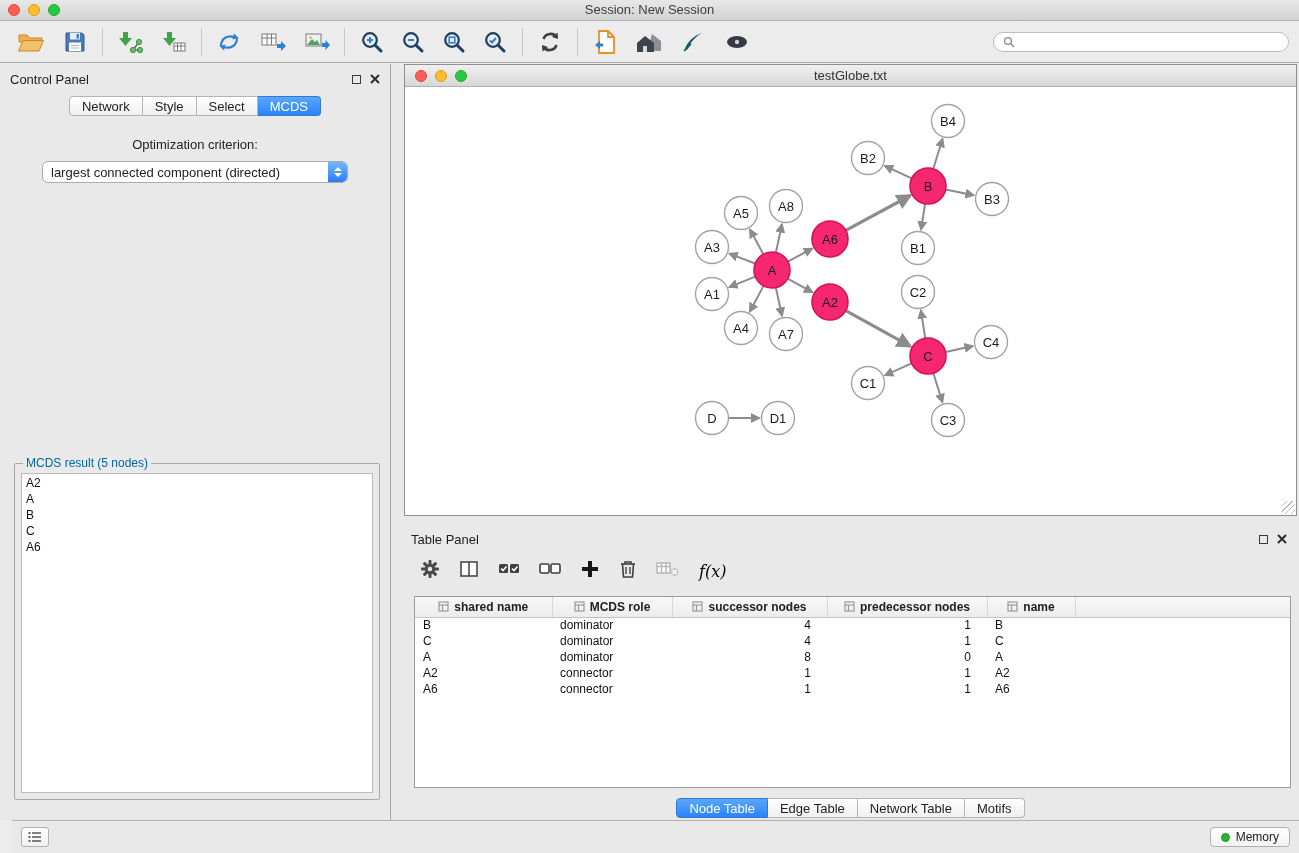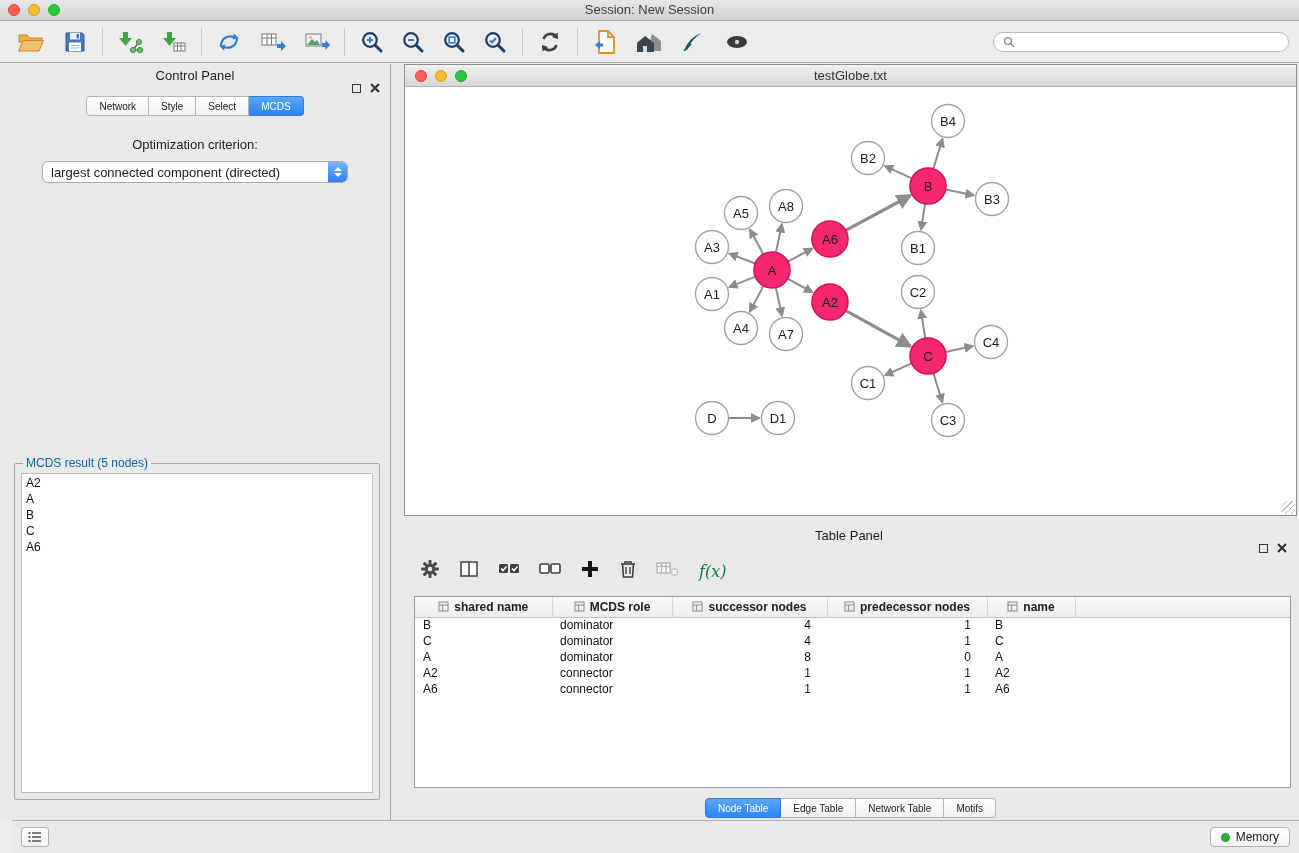--- a/index.html
+++ b/index.html
@@ -24,26 +24,26 @@
   .search { margin-left:auto; width:296px; height:20px; border:1px solid #bdbdbd; border-radius:11px;
     background:#fff; display:flex; align-items:center; padding:0 9px; gap:5px; }
   .search input { border:none; outline:none; flex:1; font-size:12px; background:transparent; font-family:"Liberation Sans",sans-serif; }
 
   
   .main { position:absolute; left:0; top:64px; right:0; bottom:33px; }
 
   
   .control-panel { position:absolute; left:0; top:0; width:391px; height:100%;
     background:#e9e9e9; border-right:1px solid #a9a9a9; }
-  .panel-header { height:26px; display:flex; align-items:center; padding:4px 10px 0 10px; font-size:13px; color:#1d1d1d;flex-direction:column; }
+  .panel-header { height:26px; display:flex; align-items:center; padding:4px 10px 0 10px; font-size:13px; color:#1d1d1d; }
   .win-btns { margin-left:auto; display:flex; align-items:center; gap:9px; }
   .float-icon { width:9px; height:9px; border:1.5px solid #3a3a3a; display:inline-block; }
   .seg { display:flex; justify-content:center; margin-top:6px; }
   .tab { background:linear-gradient(#ffffff,#f0f0f0); border:1px solid #b4b4b4; border-left-width:0;
-    padding:0 12px; font-size:10px; height:20px; line-height:19px; color:#222; }
+    padding:0 12px; font-size:13px; height:20px; line-height:19px; color:#222; }
   .tab:first-child { border-left-width:1px; border-radius:4px 0 0 4px; }
   .tab:last-child { border-radius:0 4px 4px 0; }
   .tab.active { background:linear-gradient(#59a7fb,#2b85f7); border-color:#2e7ad6; color:#fff; }
   .opt-label { margin-top:21px; text-align:center; font-size:13px; }
   .select { margin:9px auto 0 auto; width:306px; height:22px; background:#fff; border:1px solid #ababab;
     border-radius:6px; display:flex; align-items:center; overflow:hidden; }
   .select-text { flex:1; font-size:13px; padding-left:8px; white-space:nowrap; text-align:left; }
   .stepper { width:19px; height:100%; background:linear-gradient(#74b7fd,#2a7df7);
     display:flex; flex-direction:column; align-items:center; justify-content:center; gap:2px; }
   .stepper .up    { width:0; height:0; border-left:4px solid transparent; border-right:4px solid transparent; border-bottom:4px solid #fff; }
@@ -67,21 +67,21 @@
   .nw-titlebar .title { text-align:center; line-height:21px; font-size:13px; color:#333; }
   .nw-titlebar .tl { top:5px; }
   .nw-titlebar .tl.red{left:10px;} .nw-titlebar .tl.yellow{left:30px;} .nw-titlebar .tl.green{left:50px;}
   .nw-canvas { position:absolute; top:23px; left:0; right:0; bottom:0; background:#fff; }
   .grip { position:absolute; right:1px; bottom:1px; width:13px; height:13px;
     background:repeating-linear-gradient(135deg, transparent 0 3px, #bdbdbd 3px 4px); }
 
   
   .table-panel { position:absolute; left:13px; top:460px; right:2px; bottom:0; }
   .tp-toolbar { height:38px; display:flex; align-items:center; gap:19px; padding-left:16px; margin-top:2px; }
-  .fx { font-family:"DejaVu Serif", serif; font-style:italic; font-size:16px; color:#15803d; }
+  .fx { font-family:"DejaVu Serif", serif; font-style:italic; font-size:16px; color:#000000; }
   .tp-table-wrap { position:absolute; left:10px; right:6px; top:72px; height:192px;
     border:1px solid #9c9c9c; background:#fff; overflow:hidden; }
   table.nodetable { width:100%; border-collapse:collapse; table-layout:fixed; font-size:12px; }
   table.nodetable th { height:20px; background:linear-gradient(#f8f8f8,#ececec);
     border-bottom:1px solid #c3c3c3; border-right:1px solid #d8d8d8; font-weight:bold; color:#222; }
   table.nodetable th:last-child { border-right:none; }
   .th-inner { display:flex; align-items:center; justify-content:center; gap:5px; font-size:12px; }
   table.nodetable td { height:16px; padding:0 8px; color:#111; white-space:nowrap; overflow:hidden; }
   table.nodetable td.num { text-align:right; padding-right:16px; }
   .tp-tabs { position:absolute; left:0; right:0; top:268px; display:flex; justify-content:center; }

